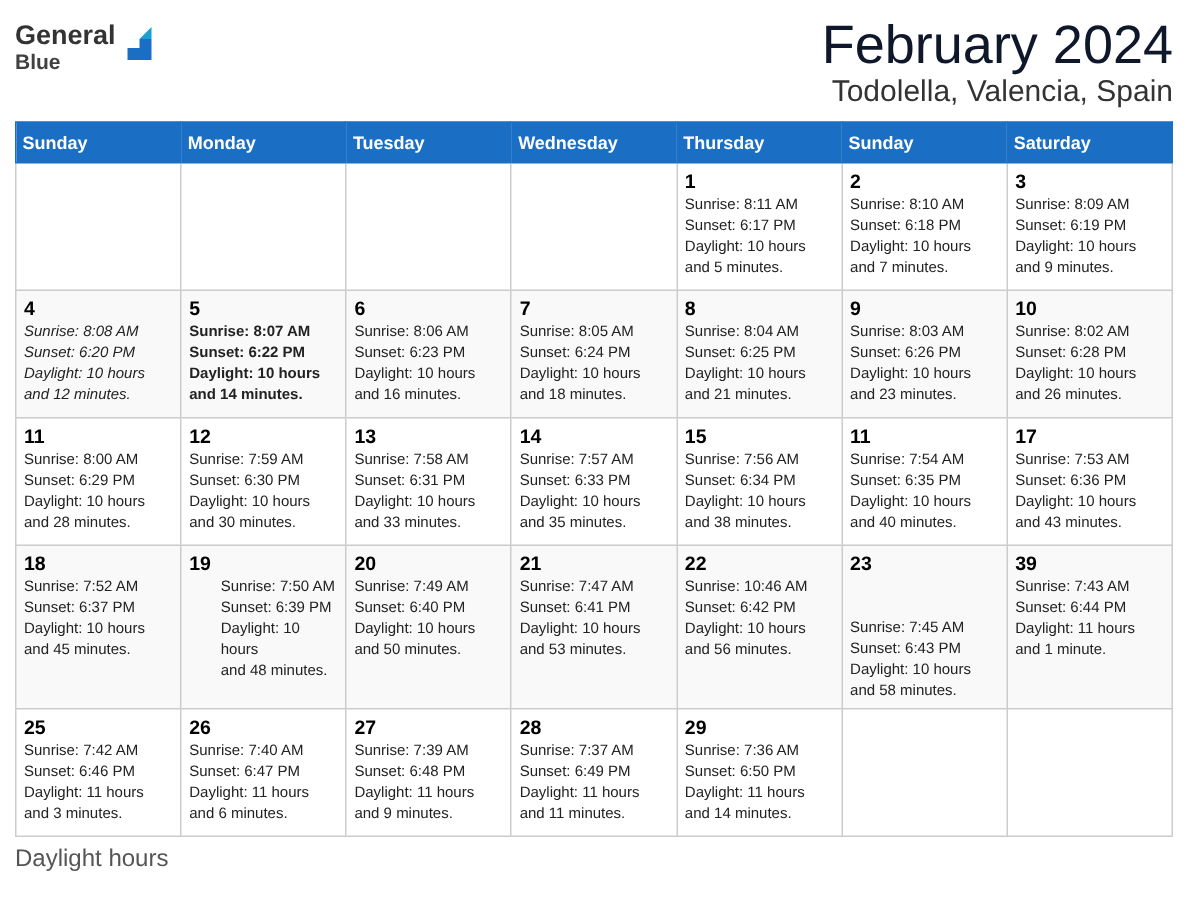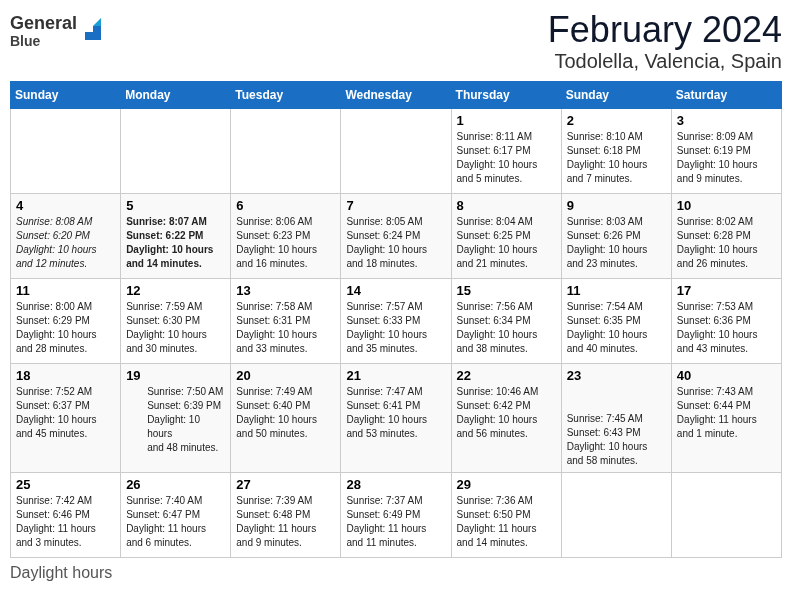--- a/index.html
+++ b/index.html
@@ -300,21 +300,21 @@
 and 56 minutes.</div>
         </td>
         <td>
           <span class="day-num">23</span>
           <div class="day-info" style="white-space: pre-line; margin-top: 29px;">Sunrise: 7:45 AM
 Sunset: 6:43 PM
 Daylight: 10 hours
 and 58 minutes.</div>
         </td>
         <td>
-          <span class="day-num">40</span>
+          <span class="day-num">39</span>
           <div class="day-info" style="white-space: pre-line;">Sunrise: 7:43 AM
 Sunset: 6:44 PM
 Daylight: 11 hours
 and 1 minute.</div>
         </td>
       </tr>
       <tr>
         <td>
           <span class="day-num">25</span>
           <div class="day-info" style="white-space: pre-line;">Sunrise: 7:42 AM

